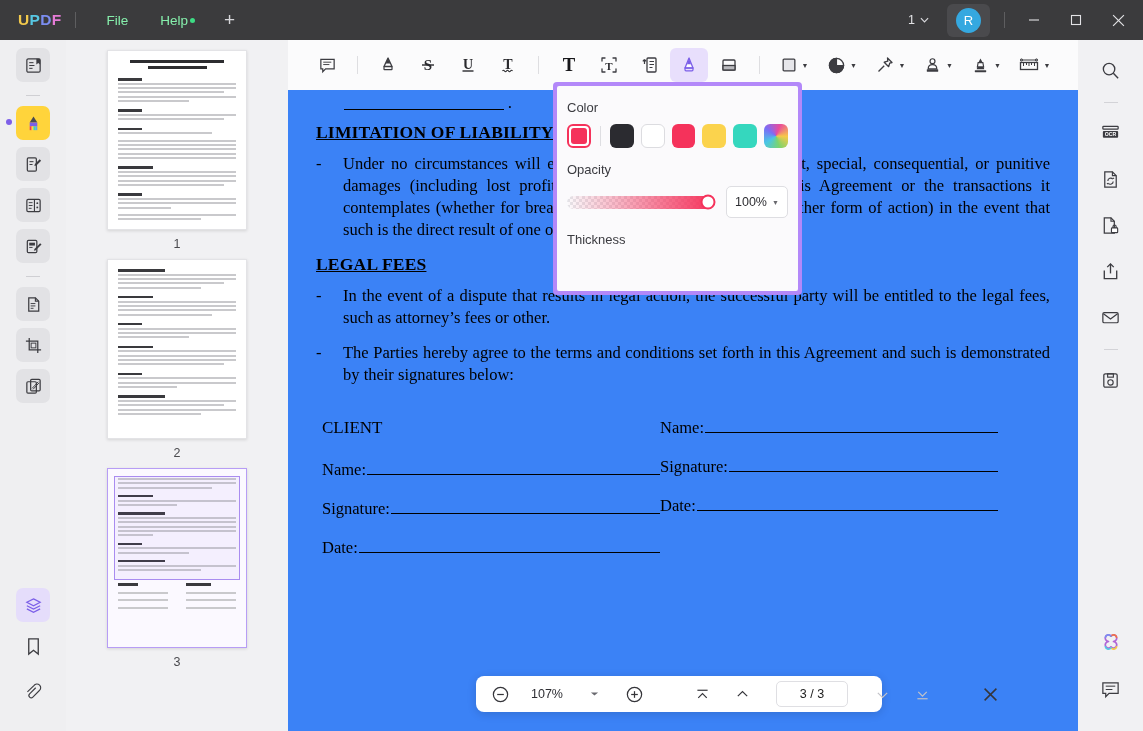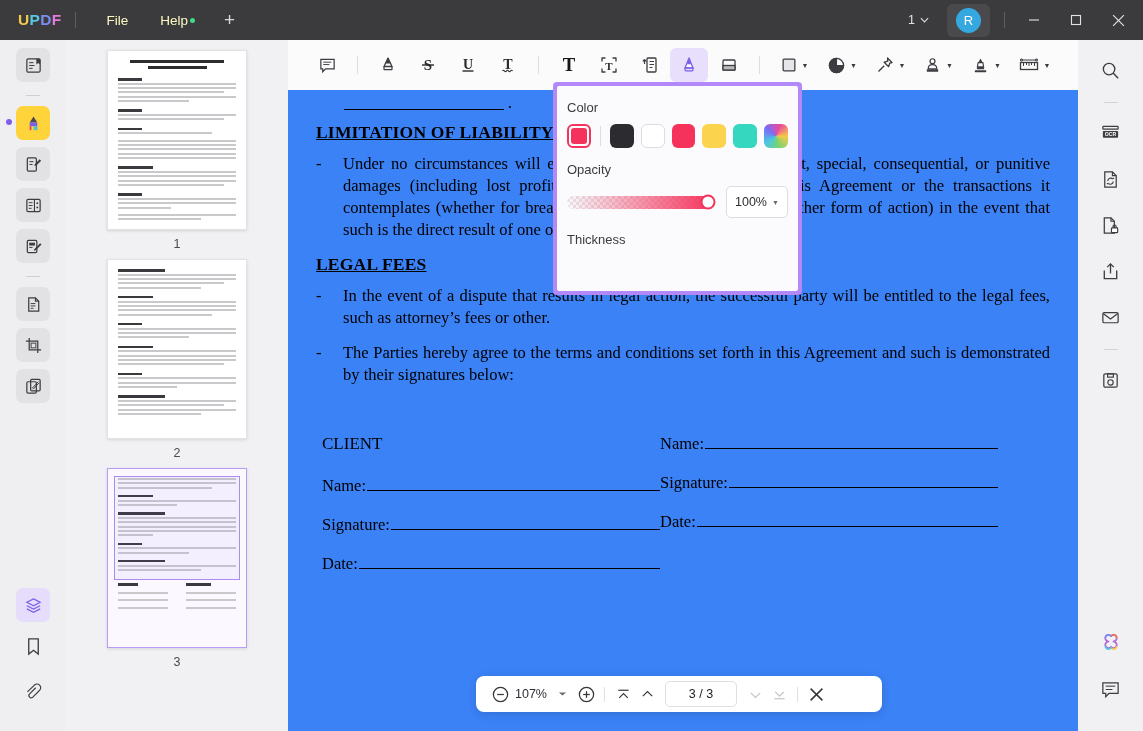--- a/index.html
+++ b/index.html
@@ -17,21 +17,21 @@
     background: #3b3b3d; display: flex; align-items: flex-end;
   }
   .tb-left { display: flex; align-items: center; height: 40px; padding-left: 18px; }
   .logo { font-size: 15.5px; font-weight: bold; letter-spacing: .3px; display: flex; }
   .logo span:nth-child(1){ color:#f2c94c; }
   .logo span:nth-child(2){ color:#57c7e3; }
   .logo span:nth-child(3){ color:#7b8df0; }
   .logo span:nth-child(4){ color:#e57bd6; }
   .tb-sep { width:1px; height:16px; background:#5e5e60; margin: 0 14px; }
   .menu-item {
-    color:#fef9c3; font-size:13.5px; padding: 0 16px; height:24px;
+    color:#86efac; font-size:13.5px; padding: 0 16px; height:24px;
     display:flex; align-items:center; position:relative; cursor:default;
   }
   .dot-green {
     position:absolute; right:9px; top:10px; width:5px; height:5px;
     border-radius:50%; background:#3ddc84;
   }
   .tabs { display:flex; align-items:flex-end; height:40px; margin-left: 6px; }
   .tab {
     height:32px; display:flex; align-items:center; gap:8px;
     background:#4c4c4f; border-radius:8px 8px 0 0; padding: 0 10px 0 12px;
@@ -109,21 +109,21 @@
     position:absolute; left:288px; top:90px; width:790px; height:641px;
     background:#3b82f6; overflow:hidden;
   }
   .page { padding: 0 28px; position:relative; font-family:"Liberation Serif", serif; color:#000; }
   .topline { margin: 6px 0 0 28px; width:160px; border-bottom:1.6px solid #000; height:14px; position:relative;}
   .topline::after{ content:"."; position:absolute; right:-8px; bottom:-4px; font-size:17px;}
   .h2 { font-size:17.5px; font-weight:bold; text-decoration:underline; margin:12px 0 10px 0; letter-spacing:.2px;}
   .bullet { display:flex; margin-bottom:13px; }
   .bullet .dash { width:27px; flex:0 0 27px; font-size:16.5px; line-height:1.33; }
   .bullet .btxt { font-size:16.5px; line-height:1.33; text-align:justify; }
-  .sigrow { display:flex; margin-top:48px; padding-left:6px; }
+  .sigrow { display:flex; margin-top:32px; padding-left:6px; }
   .sigcol { width:338px; }
   .sigcol.right { margin-left: 0; }
   .sig-title { font-size:17px; margin-bottom:22px; }
   .sig-line { display:flex; align-items:baseline; font-size:16.5px; margin-bottom:19px; }
   .sig-line .ul { flex:1; border-bottom:1.5px solid #000; height:14px; margin-left:1px;}
 
   
   .popup {
     position:absolute; left:553px; top:82px; width:249px; height:213px;
     background:#b388f9; border-radius:4px; padding:4px; z-index:40;
@@ -161,21 +161,21 @@
     width:62px;height:32px;border:1px solid #dedee2;border-radius:5px;background:#fff;
     display:flex;align-items:center;justify-content:space-between;padding:0 8px;
     font-size:12.5px;color:#2d2d31;
   }
   .mini-select .c { font-size:7px; color:#69696e; }
 
   
   .zoombar {
     position:absolute; left:476px; top:676px; width:406px; height:36px;
     background:#fff; border-radius:8px; box-shadow:0 2px 10px rgba(0,0,0,.14);
-    display:flex; align-items:center; padding:0 12px; gap:0; z-index:30;
+    display:flex; align-items:center; padding:0 12px; gap:16px; z-index:30;
   }
   .zb { display:flex;align-items:center;justify-content:center;height:26px;min-width:24px; color:#35353a;}
   .zb.dim { color:#c3c3c8; }
   .zoom-val { font-size:12.5px; color:#2e2e33; min-width:38px; text-align:center; }
   .zb-sep { width:1px;height:15px;background:#e0e0e4;margin:0 6px; }
   .page-field {
     border:1px solid #dfdfe3; border-radius:5px; height:26px; min-width:72px;
     display:flex;align-items:center;justify-content:center;font-size:12.5px;color:#222;
     margin: 0 6px;
   }

